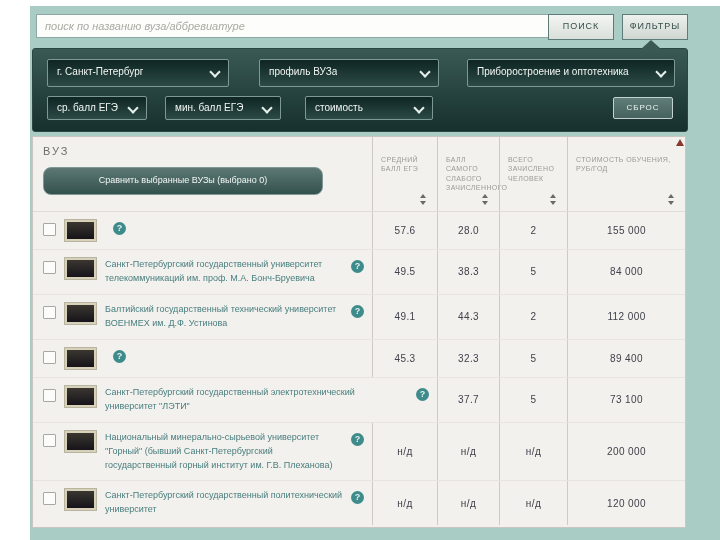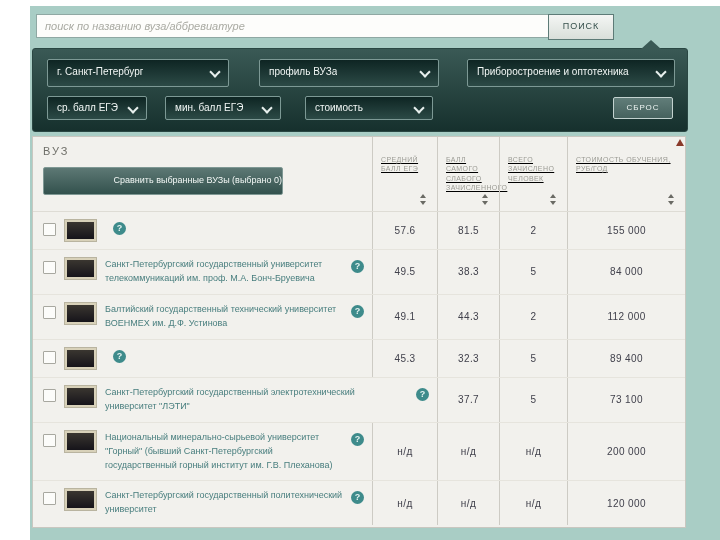--- a/index.html
+++ b/index.html
@@ -41,26 +41,26 @@
   .btn-reset{position:absolute;right:14px;top:48px;width:58px;height:20px;
     background:linear-gradient(#617d79,#46625e);border:1px solid #c3d2cf;border-radius:2px;
     color:#eef5f3;font-size:8px;letter-spacing:1px;text-align:center;line-height:19px;cursor:pointer;}
 
   
   .table-panel{position:absolute;left:2px;top:130px;width:654px;height:392px;
     background:#f2f1ed;border:1px solid #c9c7c0;box-sizing:border-box;overflow:hidden;}
   .scroll-marker{position:absolute;right:1px;top:2px;width:0;height:0;
     border-left:4px solid transparent;border-right:4px solid transparent;
     border-bottom:7px solid #8a3a2a;}
-  .thead{display:flex;height:74px;border-bottom:1px solid #dedcd5;position:relative;text-decoration:underline;}
+  .thead{display:flex;height:74px;border-bottom:1px solid #dedcd5;position:relative;}
   .name-head{flex:1 1 auto;position:relative;}
   .vuz-title{position:absolute;left:10px;top:8px;font-size:11px;letter-spacing:2px;color:#6e6e68;}
   .btn-compare{position:absolute;left:10px;top:30px;width:238px;height:26px;
-    background:linear-gradient(#5d7874,#33514d);border:1px solid #7f9894;border-radius:2px;
-    color:#f2f7f5;font-size:9px;text-align:right;padding:0 0;line-height:25px;cursor:pointer;
+    background:linear-gradient(#5d7874,#33514d);border:1px solid #7f9894;border-radius:8px;
+    color:#f2f7f5;font-size:9px;text-align:center;padding:0 20px;line-height:25px;cursor:pointer;
     white-space:nowrap;overflow:hidden;}
   .hcell{position:relative;border-left:1px solid #cdcbc4;box-sizing:border-box;
     font-size:7px;letter-spacing:.4px;color:#9b9b94;text-transform:uppercase;
     padding:18px 6px 0 8px;line-height:1.35;}
   .c-avg{width:65px;flex:0 0 65px;}
   .c-min{width:62px;flex:0 0 62px;}
   .c-enr{width:68px;flex:0 0 68px;}
   .c-cost{width:118px;flex:0 0 118px;}
   .sort{position:absolute;bottom:6px;right:10px;width:7px;height:11px;}
   .sort:before{content:"";position:absolute;top:0;left:0;border-left:3.5px solid transparent;
@@ -83,20 +83,21 @@
     box-sizing:border-box;font-size:10px;color:#41414c;letter-spacing:.4px;}
 </style>
 </head>
 <body>
 
 <div class="canvas">
 
   <div class="search-row">
     <input class="search-input" type="text" placeholder="поиск по названию вуза/аббревиатуре" style="">
     <div class="btn-light btn-search">ПОИСК</div>
+    <div class="btn-light btn-filters">ФИЛЬТРЫ</div>
   </div>
 
   <div class="filter-panel">
     <div class="panel-pointer"></div>
 
     <div class="dd dd1-1">
       <span class="dd-label">г. Санкт-Петербург</span>
       <span class="chev"></span>
     </div>
     <div class="dd dd1-2">
@@ -151,21 +152,21 @@
     </div>
 
     <div id="rows">
   <div class="trow">
     <div class="name-cell">
       <span class="cb"></span>
       <span class="thumb"></span>
       <span class="help">?</span>
     </div>
     <div class="num c-avg">57.6</div>
-    <div class="num c-min">81.5</div>
+    <div class="num c-min">28.0</div>
     <div class="num c-enr">2</div>
     <div class="num c-cost">155 000</div>
   </div>
 
   <div class="trow">
     <div class="name-cell">
       <span class="cb"></span>
       <span class="thumb"></span>
       <a class="uni">Санкт-Петербургский государственный университет телекоммуникаций им. проф. М.А. Бонч-Бруевича</a>
       <span class="help">?</span>

